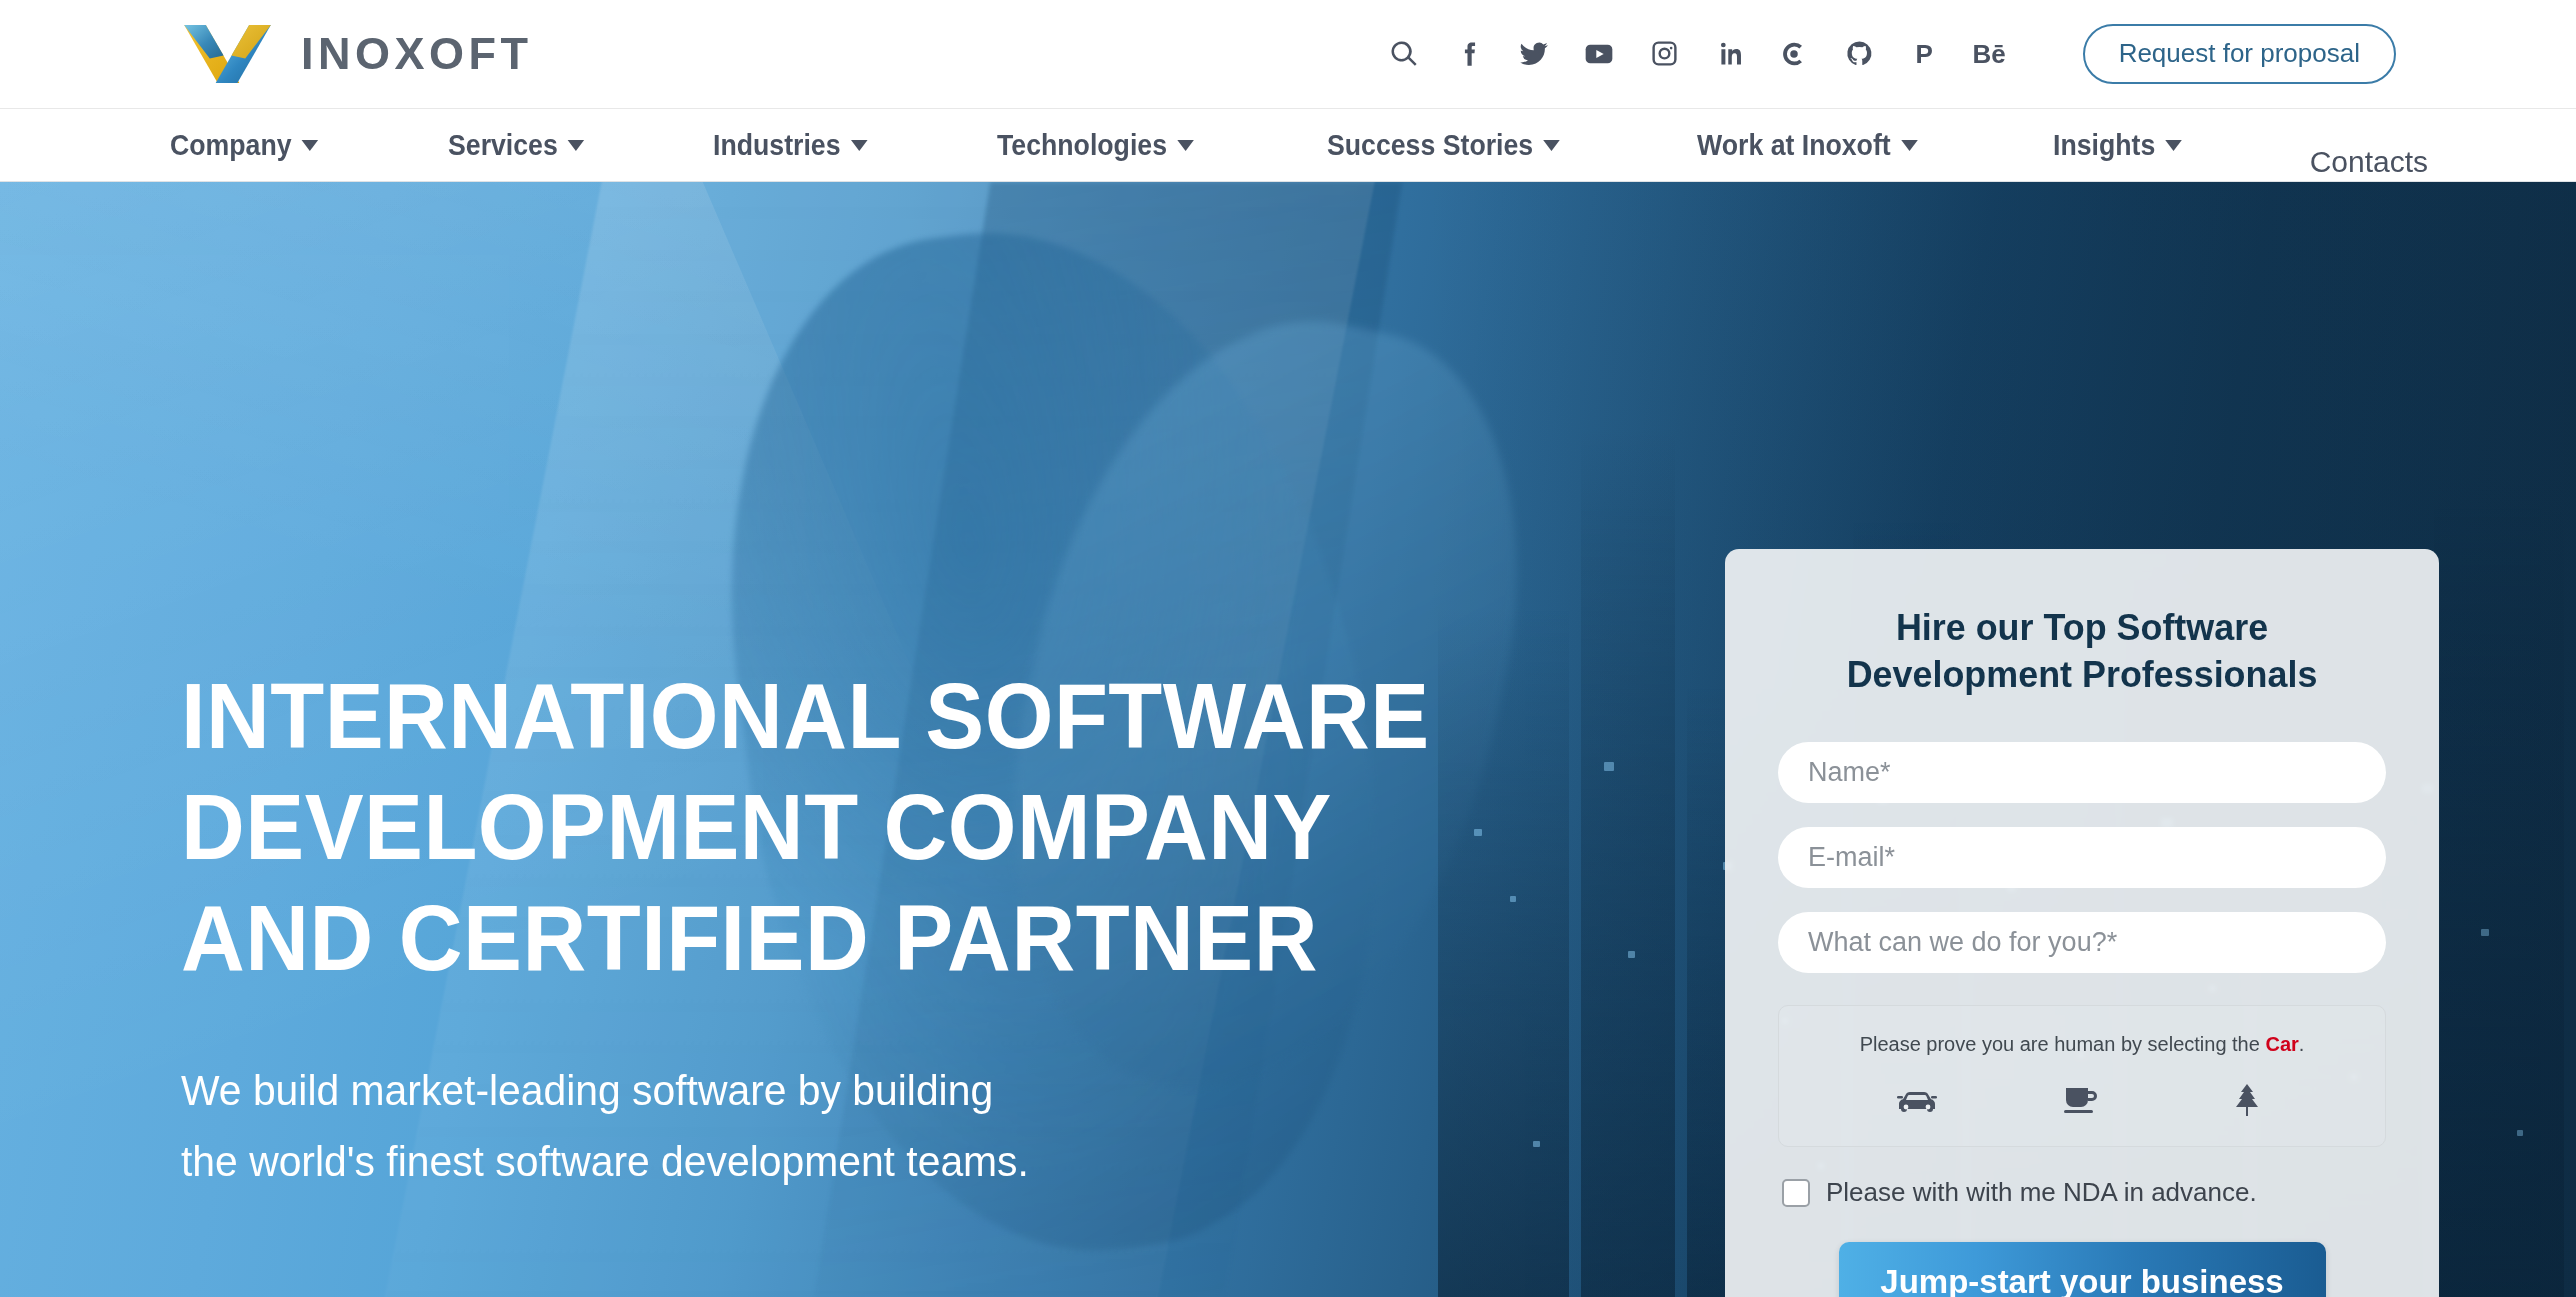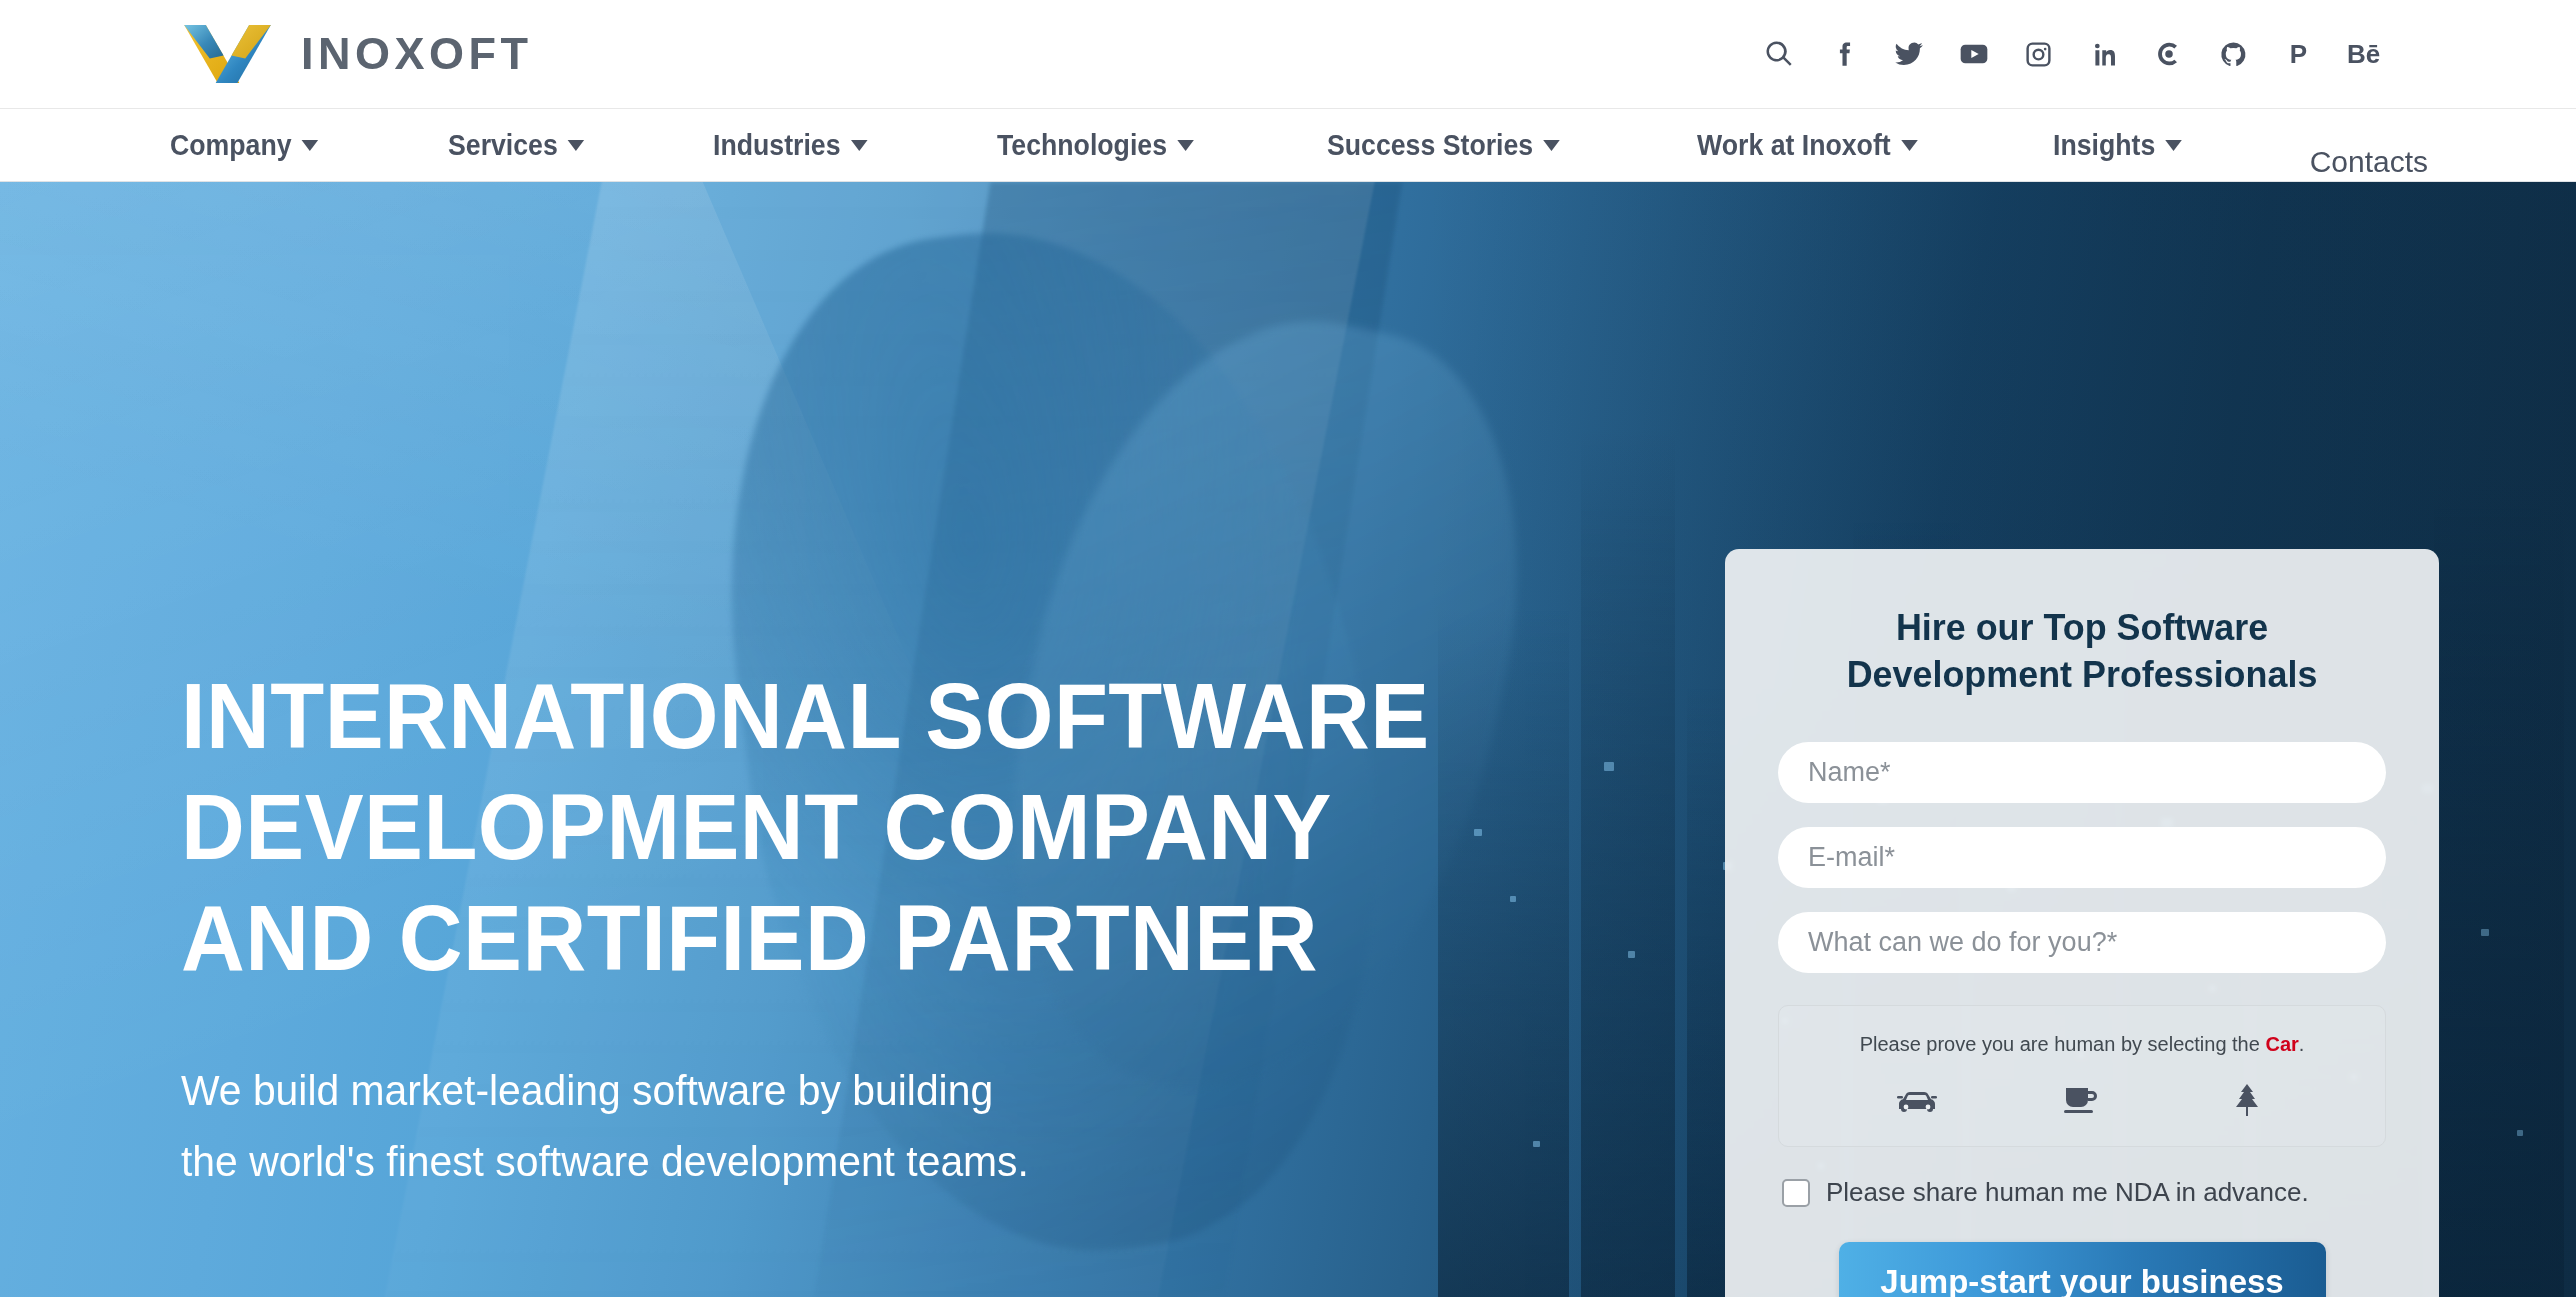--- a/index.html
+++ b/index.html
@@ -435,20 +435,21 @@
       <a class="social-ico">
         <span class="txtico">P</span>
       </a>
 
       <a class="social-ico">
         <span class="txtico">Bē</span>
       </a>
 
     </div>
 
+    <button class="rfp-btn">Request for proposal</button>
   </div>
 </div>
 
 <nav class="navbar">
   <div class="nav-item">
     <span>Company</span>
     <i class="caret"></i>
   </div>
   <div class="nav-spacer"></div>
   <div class="nav-item">
@@ -570,19 +571,19 @@
         <div class="cap-ico">
           <svg width="30" height="34" viewBox="0 0 30 34">
             <path d="M15 1l6 8h-3l5 7h-3l6 8H16v9h-2v-9H4l6-8H7l5-7H9z"></path>
           </svg>
         </div>
       </div>
     </div>
 
     <div class="nda-row">
       <div class="nda-box"></div>
-      <span class="nda-label">Please share human me NDA in advance.</span>
+      <span class="nda-label">Please with with me NDA in advance.</span>
     </div>
 
     <button class="submit-btn">Jump-start your business</button>
   </form>
 </section>
 
 
 </body></html>

